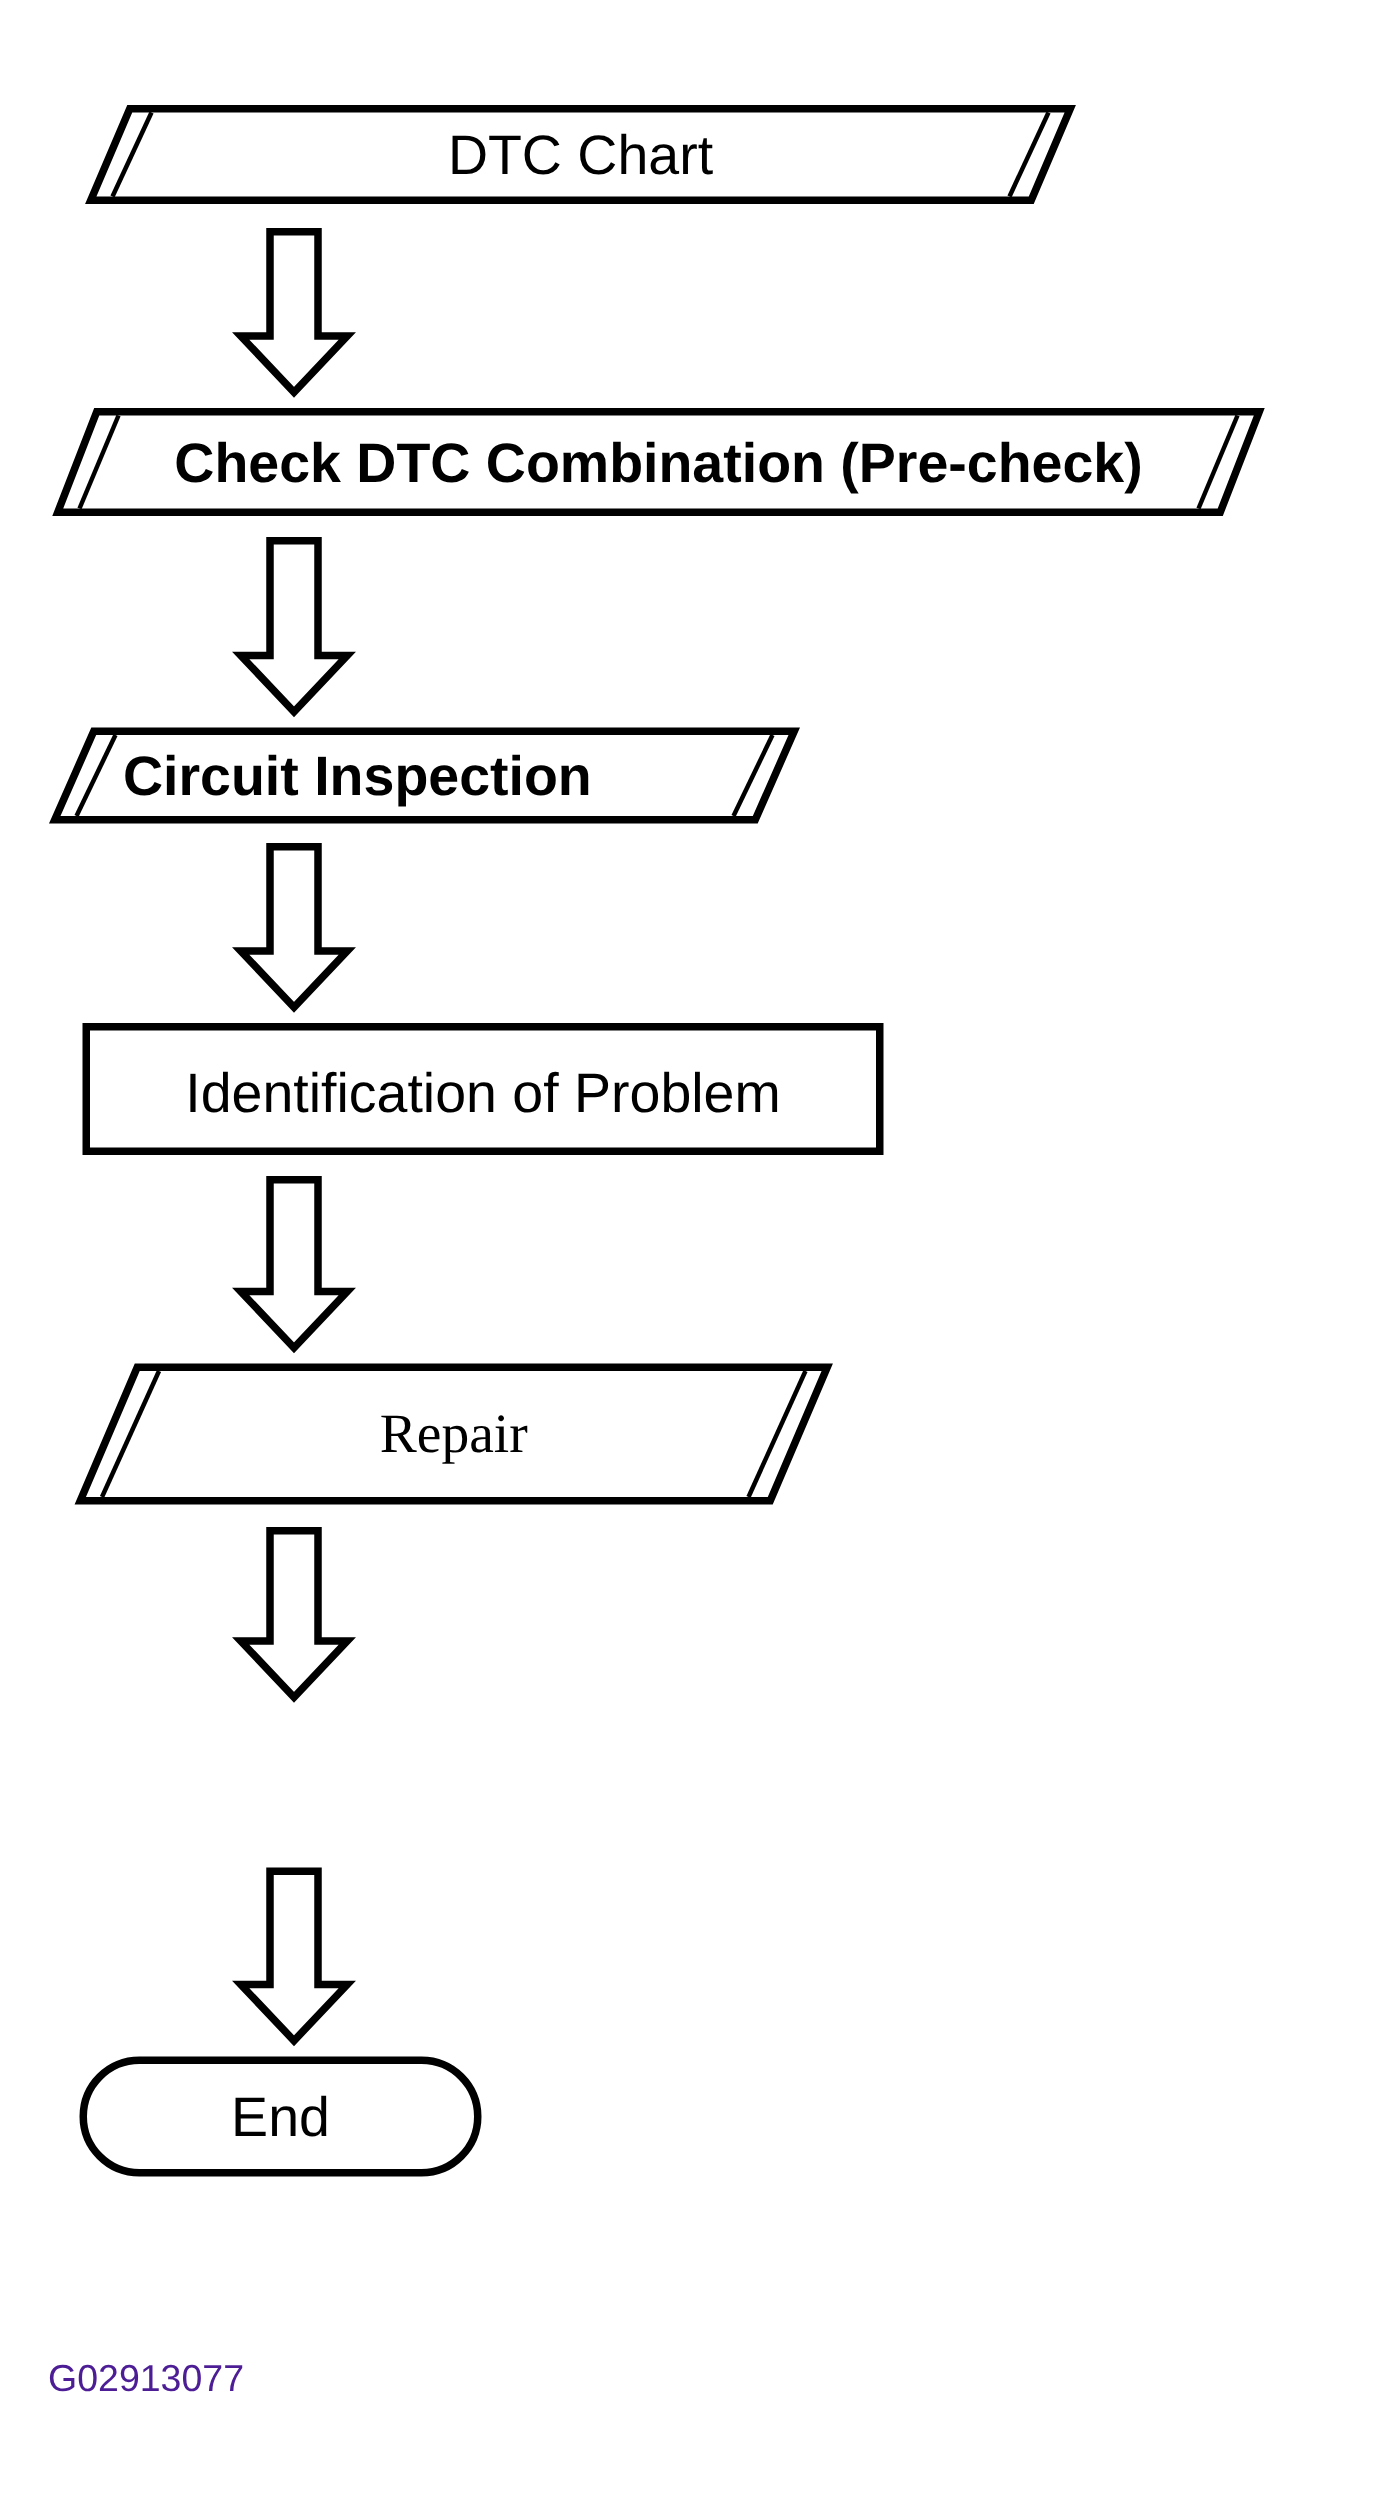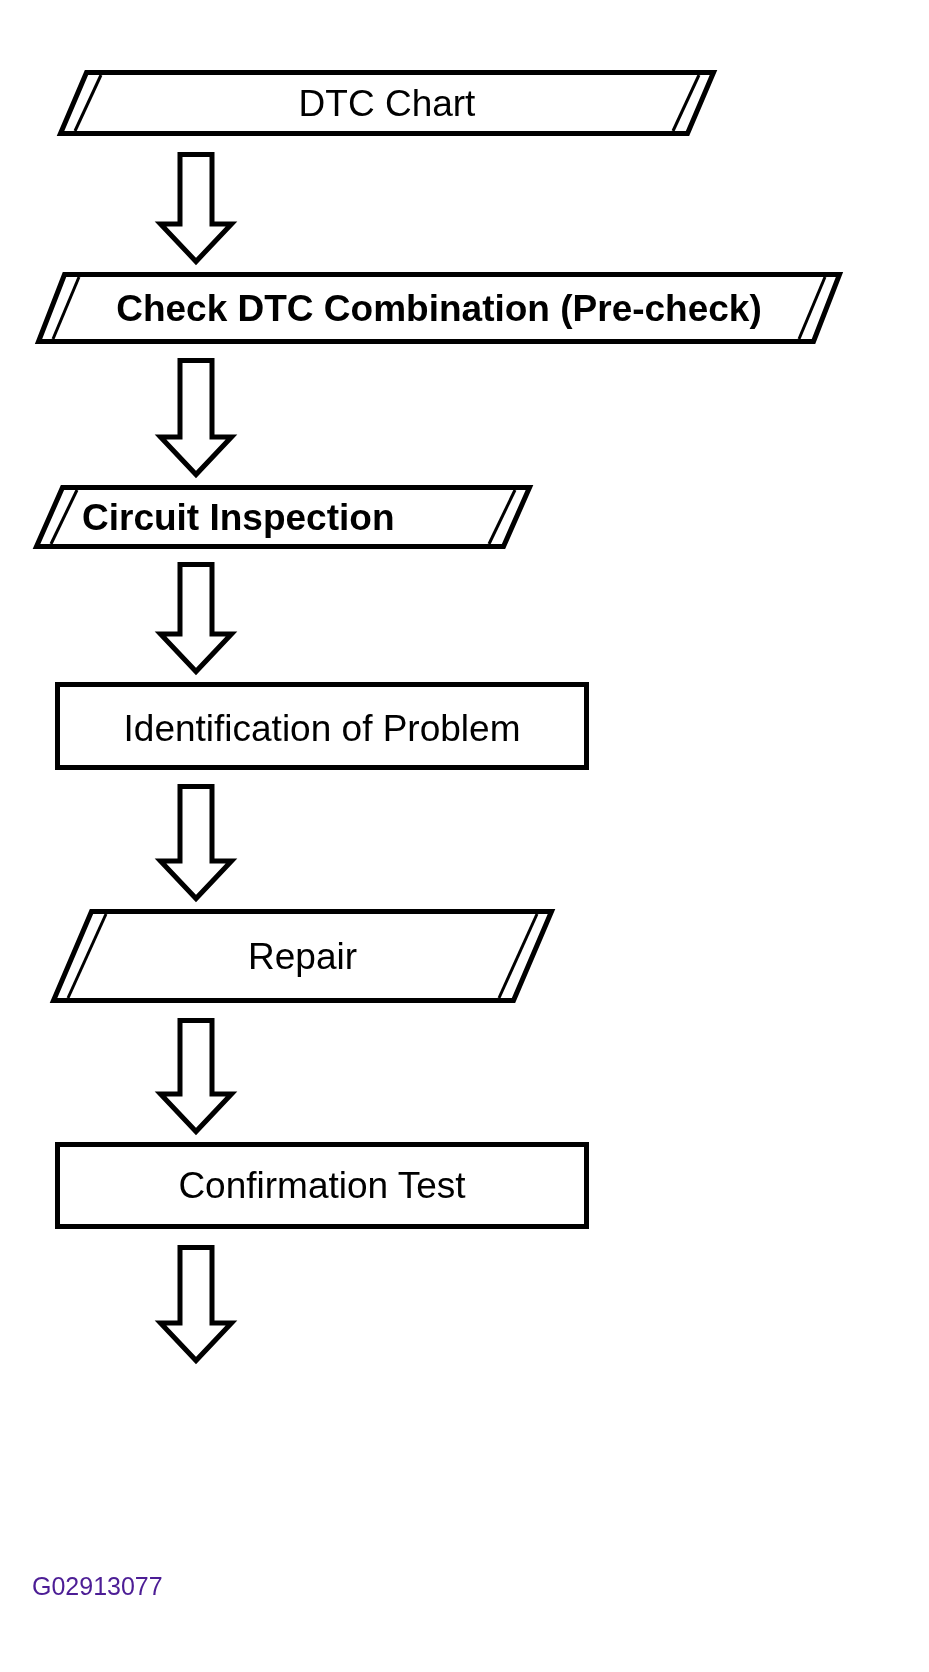--- a/index.html
+++ b/index.html
@@ -84,33 +84,33 @@
         <line x1="789" y1="5" x2="763" y2="67" stroke="#000000" stroke-width="3"></line>
       </svg>
       <div class="node-label bold" style="padding-left: 0px;">Check DTC Combination (Pre-check)</div>
     </div>
     <div class="node" style="left: 55px; top: 682px; width: 534px; height: 93px; border-radius: 16px;">
       <svg width="534" height="88" viewBox="0 0 534 88">
         <rect x="2.5" y="2.5" width="529" height="83" fill="#ffffff" stroke="#000000" stroke-width="5"></rect>
       </svg>
       <div class="node-label">Identification of Problem</div>
     </div>
-    <div class="node" style="left: 51px; top: 909px; width: 503px; height: 94px;">
+    <div class="node" style="left: 51px; top: 909px; width: 503px; height: 94px; font-family: Liberation Serif, serif;">
       <svg width="503" height="94" viewBox="0 0 503 94">
         <polygon points="40.5,2.5 500.5,2.5 462.5,91.5 2.5,91.5" fill="#ffffff" stroke="#000000" stroke-width="5" stroke-linejoin="miter"></polygon>
         <line x1="55" y1="5" x2="17" y2="89" stroke="#000000" stroke-width="3"></line>
         <line x1="486" y1="5" x2="448" y2="89" stroke="#000000" stroke-width="3"></line>
       </svg>
       <div class="node-label" style="padding-left: 0px;">Repair</div>
     </div>
-    <div class="node" style="left: 55px; top: 1142px; width: 534px; height: 87px;">
-      <svg width="534" height="87" viewBox="0 0 534 87">
-        <rect x="2.5" y="2.5" width="529" height="82" fill="#ffffff" stroke="#000000" stroke-width="5"></rect>
+    <div class="node" style="left: 53px; top: 1371px; width: 268px; height: 80px;">
+      <svg width="268" height="80" viewBox="0 0 268 80">
+        <rect x="2.5" y="2.5" width="263" height="75" rx="37.5" ry="37.5" fill="#ffffff" stroke="#000000" stroke-width="5"></rect>
       </svg>
-      <div class="node-label">Confirmation Test</div>
+      <div class="node-label">End</div>
     </div>
     <div class="arrow" style="left: 158px; top: 152px; width: 76px; height: 112px;">
       <svg width="76" height="112" viewBox="0 0 76 112">
         <polygon points="22,2.5 54,2.5 54,72 73.5,72 38,109.5 2.5,72 22,72" fill="#ffffff" stroke="#000000" stroke-width="5" stroke-linejoin="miter"></polygon>
       </svg>
     </div>
     <div class="arrow" style="left: 158px; top: 358px; width: 76px; height: 119px;">
       <svg width="76" height="119" viewBox="0 0 76 119">
         <polygon points="22,2.5 54,2.5 54,79 73.5,79 38,116.5 2.5,79 22,79" fill="#ffffff" stroke="#000000" stroke-width="5" stroke-linejoin="miter"></polygon>
       </svg>

